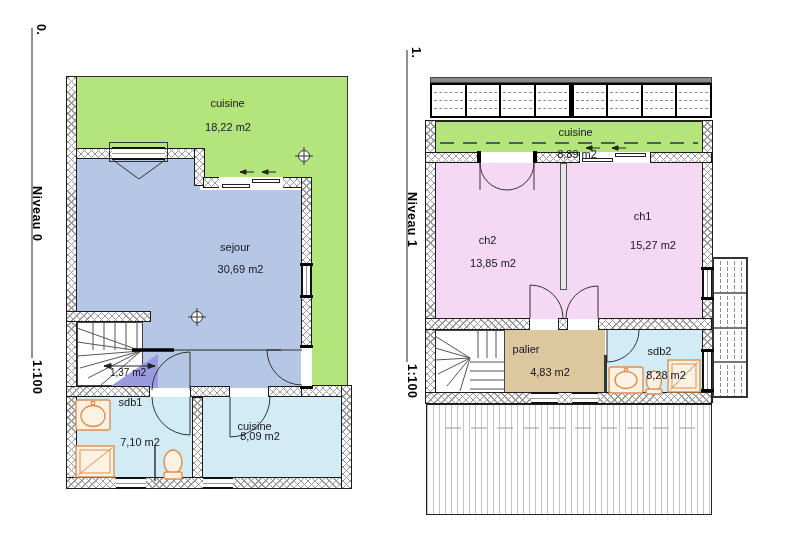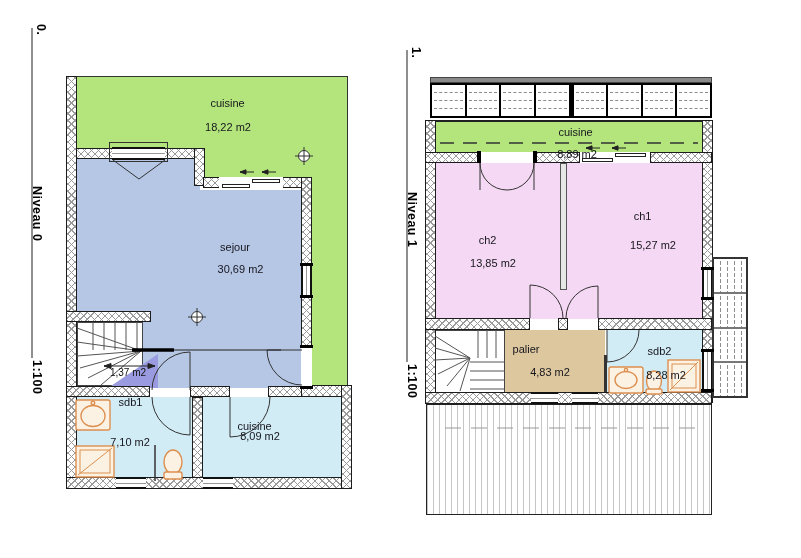--- a/index.html
+++ b/index.html
@@ -335,21 +335,21 @@
     <rect x="701" y="349" width="13" height="3" fill="#000"></rect>
     <rect x="701" y="389" width="13" height="3" fill="#000"></rect>
   </svg>
 
   <div class="lbl" style="left:185px;top:97px;width:85px">cuisine</div>
   <div class="lbl" style="left:182px;top:121px;width:92px">18,22 m2</div>
   <div class="lbl" style="left:200px;top:241px;width:70px">sejour</div>
   <div class="lbl" style="left:198px;top:263px;width:85px">30,69 m2</div>
   <div class="lbl" style="left:96px;top:367px;width:64px;font-size:10px;color:#111">1,37 m2</div>
   <div class="lbl" style="left:103px;top:396px;width:55px">sdb1</div>
-  <div class="lbl" style="left:95px;top:436px;width:70px">7,10 m2</div>
+  <div class="lbl" style="left:105px;top:436px;width:70px">7,10 m2</div>
   <div class="lbl" style="left:222px;top:420px;width:65px">cuisine</div>
   <div class="lbl" style="left:224px;top:430px;width:72px">8,09 m2</div>
 
   <div class="lbl" style="left:538px;top:126px;width:75px">cuisine</div>
   <div class="lbl" style="left:542px;top:148px;width:70px">8,89 m2</div>
   <div class="lbl" style="left:460px;top:234px;width:55px">ch2</div>
   <div class="lbl" style="left:458px;top:257px;width:70px">13,85 m2</div>
   <div class="lbl" style="left:615px;top:210px;width:55px">ch1</div>
   <div class="lbl" style="left:617px;top:239px;width:72px">15,27 m2</div>
   <div class="lbl" style="left:496px;top:343px;width:60px">palier</div>

